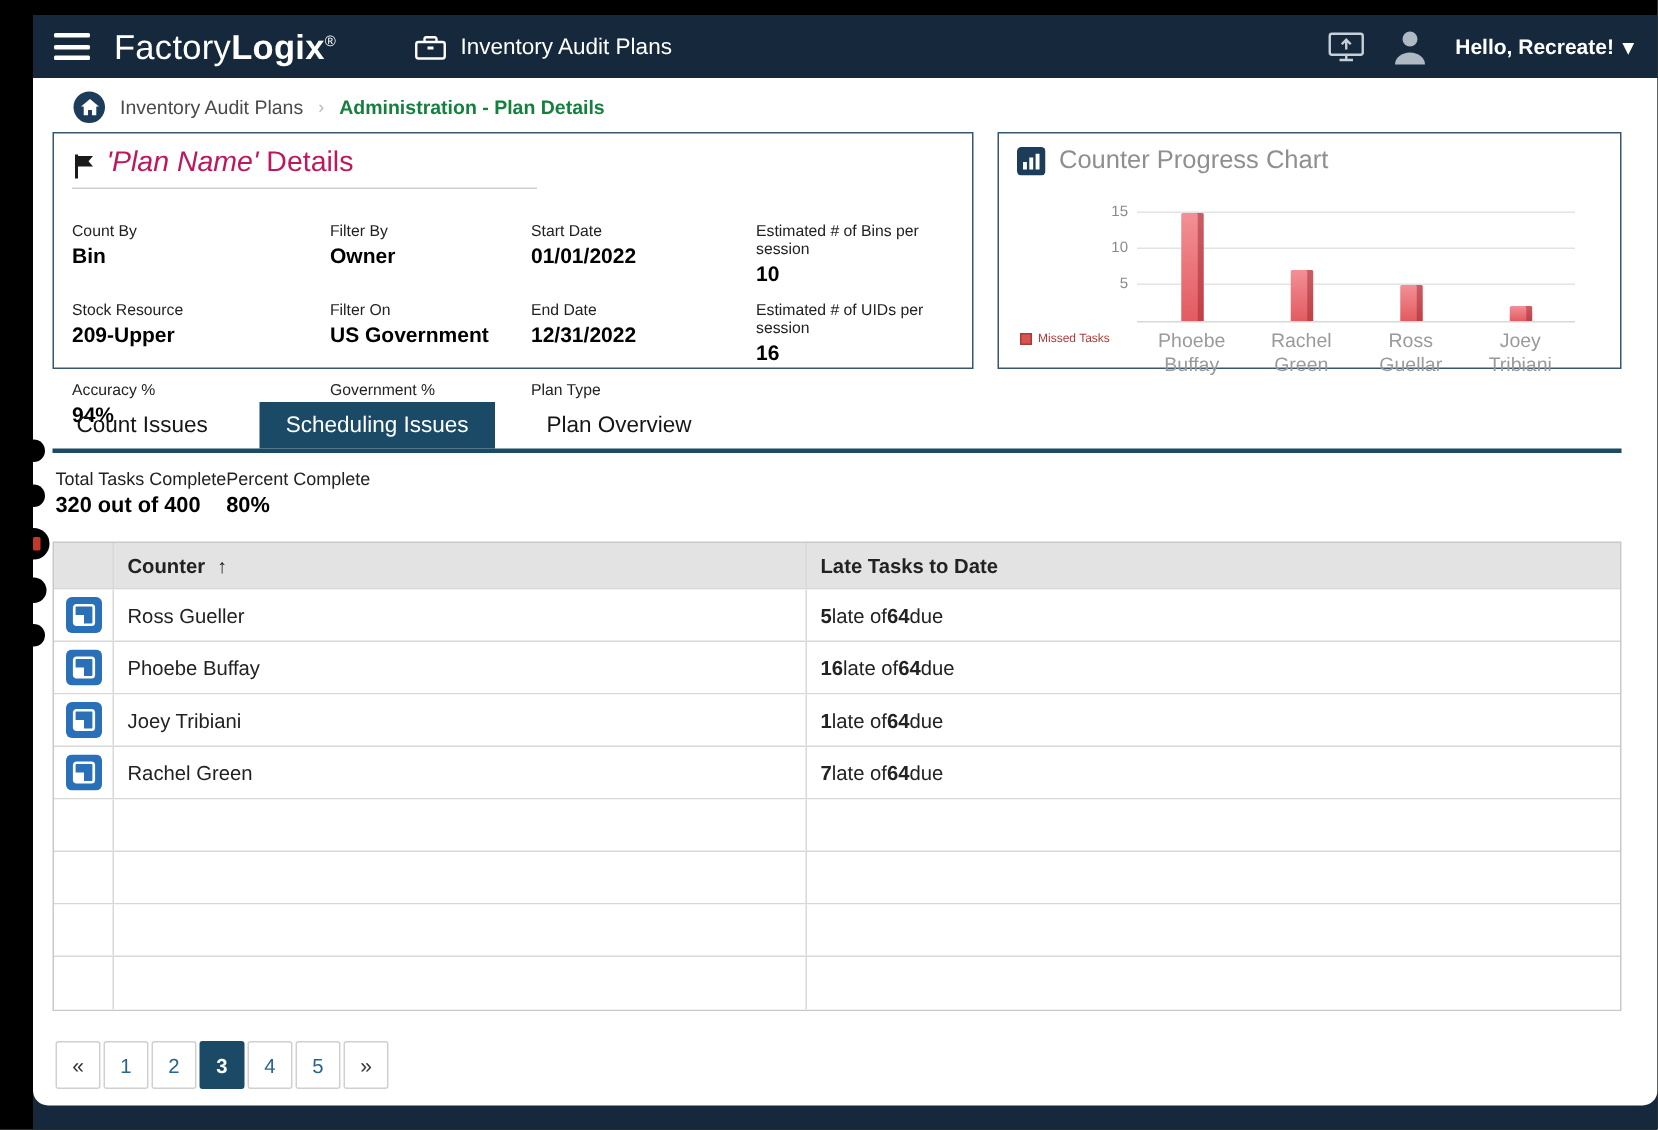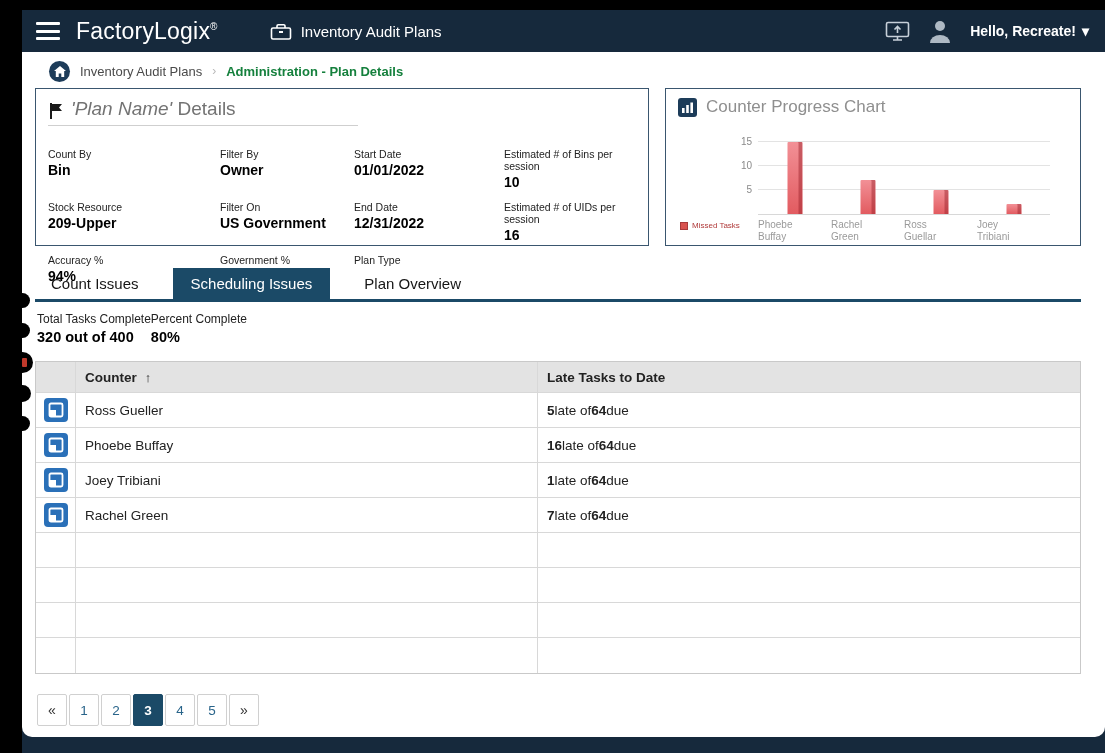--- a/index.html
+++ b/index.html
@@ -10,21 +10,21 @@
   }
   .stage { position:absolute; inset:0; background:#000; }
   .app { position:absolute; left:22px; top:10px; right:0; bottom:0; background:#16293c; }
 
   
   .topbar { height:42px; display:flex; align-items:center; color:#fff; padding:0 16px 0 14px; }
   .hamburger { width:24px; height:18px; display:flex; flex-direction:column; justify-content:space-between; cursor:pointer; margin-right:16px; }
   .hamburger i { display:block; height:3px; background:#fff; border-radius:1px; }
   .logo { font-size:23px; letter-spacing:.2px; }
   .logo .lt { font-weight:300; }
-  .logo .bd { font-weight:400; }
+  .logo .bd { font-weight:700; }
   .logo sup { font-size:10px; vertical-align:super; }
   .page-head { display:flex; align-items:center; gap:9px; margin-left:52px; font-size:15px; }
   .top-right { margin-left:auto; display:flex; align-items:center; gap:16px; }
   .greeting { font-size:14px; font-weight:700; display:flex; align-items:center; gap:6px; cursor:pointer; }
   .icon-btn { cursor:pointer; display:flex; align-items:center; }
 
   
   .main {
     position:absolute; top:42px; left:0; right:0; bottom:16px; background:#fff;
     border-radius:0 0 10px 10px; padding:6px 24px 0 13px; overflow:hidden;
@@ -35,39 +35,39 @@
   .breadcrumb .home { width:21px; height:21px; border-radius:50%; background:#1d3c59; display:flex; align-items:center; justify-content:center; cursor:pointer; }
   .crumb1 { color:#4a4a4a; cursor:pointer; }
   .crumb-sep { color:#b8b8b8; font-size:12px; }
   .crumb2 { color:#15803d; font-weight:700; }
 
   
   .panels { display:flex; gap:16px; margin-top:4px; }
   .panel { border:1px solid #3a566f; background:#fff; height:158px; }
   .plan-panel { width:614px; padding:9px 14px 0 12px; }
   .plan-title-row { display:flex; align-items:flex-end; gap:8px; border-bottom:1px solid #cfcfcf; width:310px; padding-bottom:5px; }
-  .plan-title { font-size:19px; color:#737373; }
+  .plan-title { font-size:19px; color:#be185d; }
   .plan-title .em { font-style:italic; }
   .fields { margin-top:22px; display:grid; grid-template-columns:168px 130px 146px 1fr; row-gap:11px; column-gap:4px; }
   .flabel { font-size:10.5px; color:#222; }
   .fvalue { font-size:14px; font-weight:700; margin-top:2px; color:#000; }
 
   .chart-panel { flex:1; position:relative; padding:8px 12px; }
   .chart-title-row { display:flex; align-items:center; gap:9px; }
   .chart-title { font-size:17px; color:#8f8f8f; }
   .plot { position:absolute; left:92px; right:30px; top:44px; height:82px; border-bottom:1px solid #d8d8d8; }
   .gline { position:absolute; left:0; right:0; height:1px; background:#e3e3e3; }
   .ylab { position:absolute; left:-30px; width:24px; text-align:right; font-size:10px; color:#8a8a8a; }
   .bars { position:absolute; inset:0; display:flex; }
   .slot { flex:1; position:relative; }
   .bar { position:absolute; bottom:0; left:50%; transform:translateX(-50%); width:15px;
          background:linear-gradient(180deg,#f29096 0%,#e25b60 100%);
          box-shadow:inset -4px 0 0 rgba(150,30,40,.45); border-radius:1px 1px 0 0; }
   .cats { position:absolute; left:92px; right:30px; top:130px; display:flex; }
-  .cat { flex:1; text-align:left; font-size:10px; color:#9a9a9a; line-height:1.2; white-space:pre-line; }
+  .cat { flex:1; text-align:center; font-size:13px; color:#9a9a9a; line-height:1.2; white-space:pre-line; }
   .legend { position:absolute; left:14px; top:132px; display:flex; align-items:center; gap:4px; }
   .legend .sq { width:8px; height:8px; background:#d9534f; border:1px solid #a83a3a; }
   .legend .lg-txt { font-size:8px; color:#b03a3a; }
 
   
   .tabs { margin-top:22px; display:flex; align-items:flex-end; gap:30px; border-bottom:3px solid #1b4a67; padding-left:12px; }
   .tab { font-size:15px; color:#161616; padding:7px 4px; cursor:pointer; white-space:nowrap; }
   .tab.active { background:#1b4a67; color:#fff; padding:7px 18px; }
 
   

